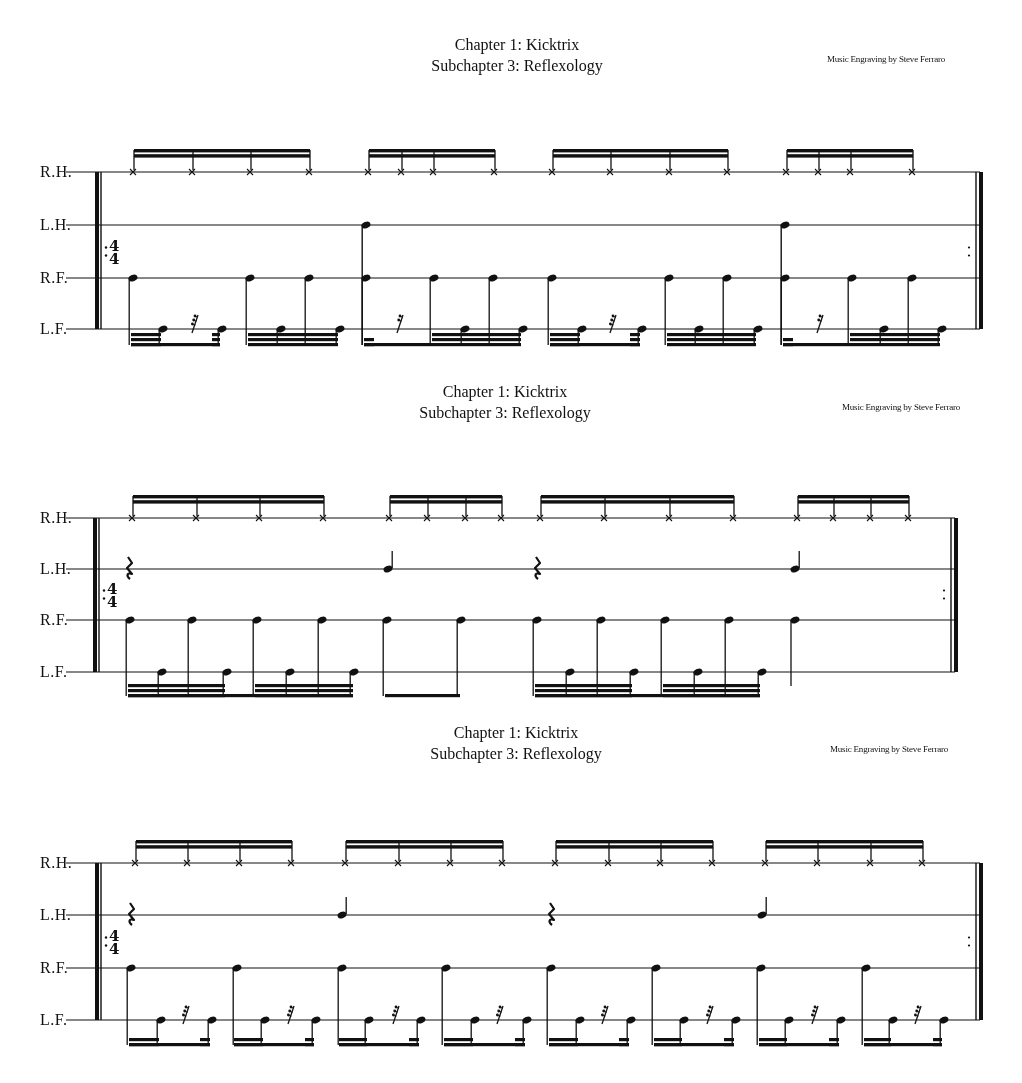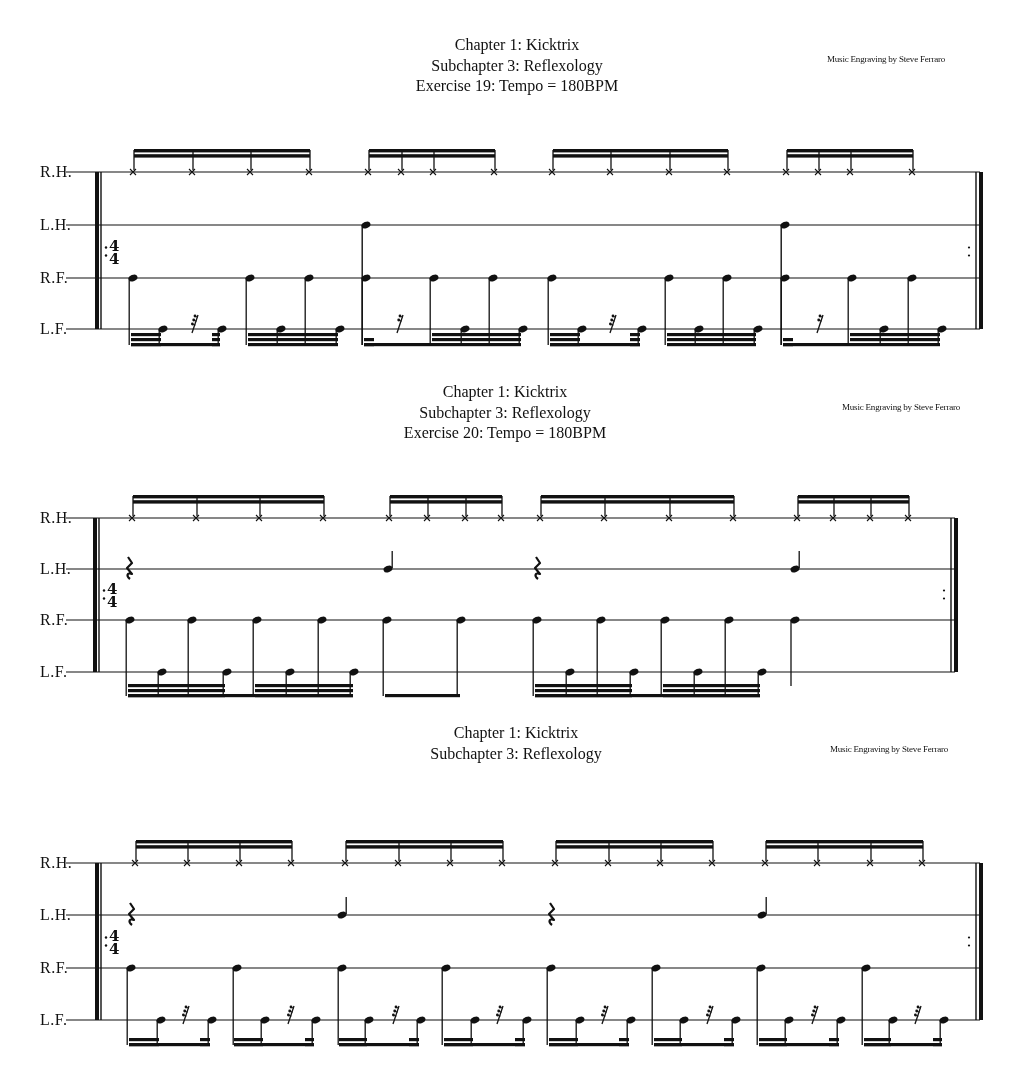--- a/index.html
+++ b/index.html
@@ -12,28 +12,26 @@
   svg.score { position: absolute; left: 0; top: 0; }
 </style>
 </head>
 <body>
 
 <div id="page"></div>
 
 <div class="title-block" id="title-0" style="left: 387px; width: 260px; top: 35px;">
   <div>Chapter 1: Kicktrix</div>
   <div>Subchapter 3: Reflexology</div>
-  <div>Exercise 19: Tempo = 180BPM</div>
 </div>
 <div class="credit" id="credit-0" style="left: 827px; top: 54px;">Music Engraving by Steve Ferraro</div>
 
 <div class="title-block" id="title-1" style="left: 375px; width: 260px; top: 382px;">
   <div>Chapter 1: Kicktrix</div>
   <div>Subchapter 3: Reflexology</div>
-  <div>Exercise 20: Tempo = 180BPM</div>
 </div>
 <div class="credit" id="credit-1" style="left: 842px; top: 402px;">Music Engraving by Steve Ferraro</div>
 
 <div class="title-block" id="title-2" style="left: 386px; width: 260px; top: 723px;">
   <div>Chapter 1: Kicktrix</div>
   <div>Subchapter 3: Reflexology</div>
 </div>
 <div class="credit" id="credit-2" style="left: 830px; top: 744px;">Music Engraving by Steve Ferraro</div>
 
 <svg class="score" id="score" width="1022" height="1083" viewBox="0 0 1022 1083">

